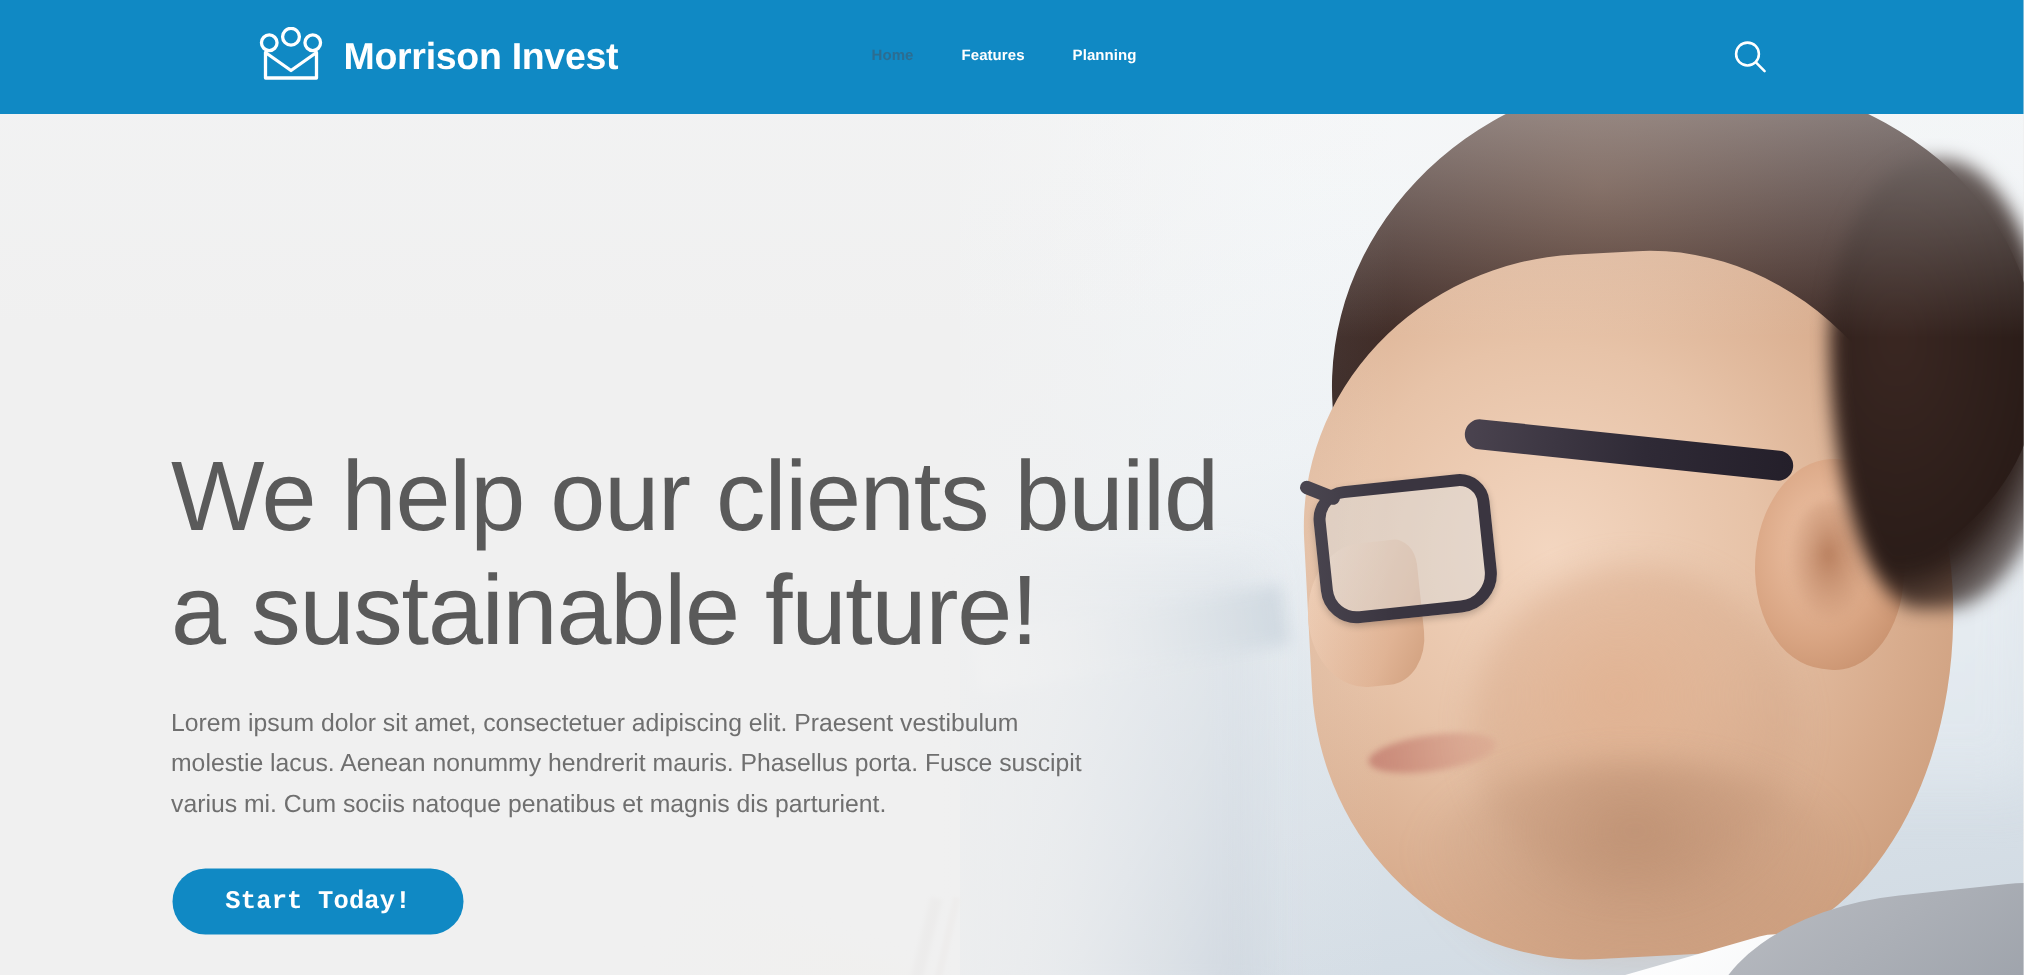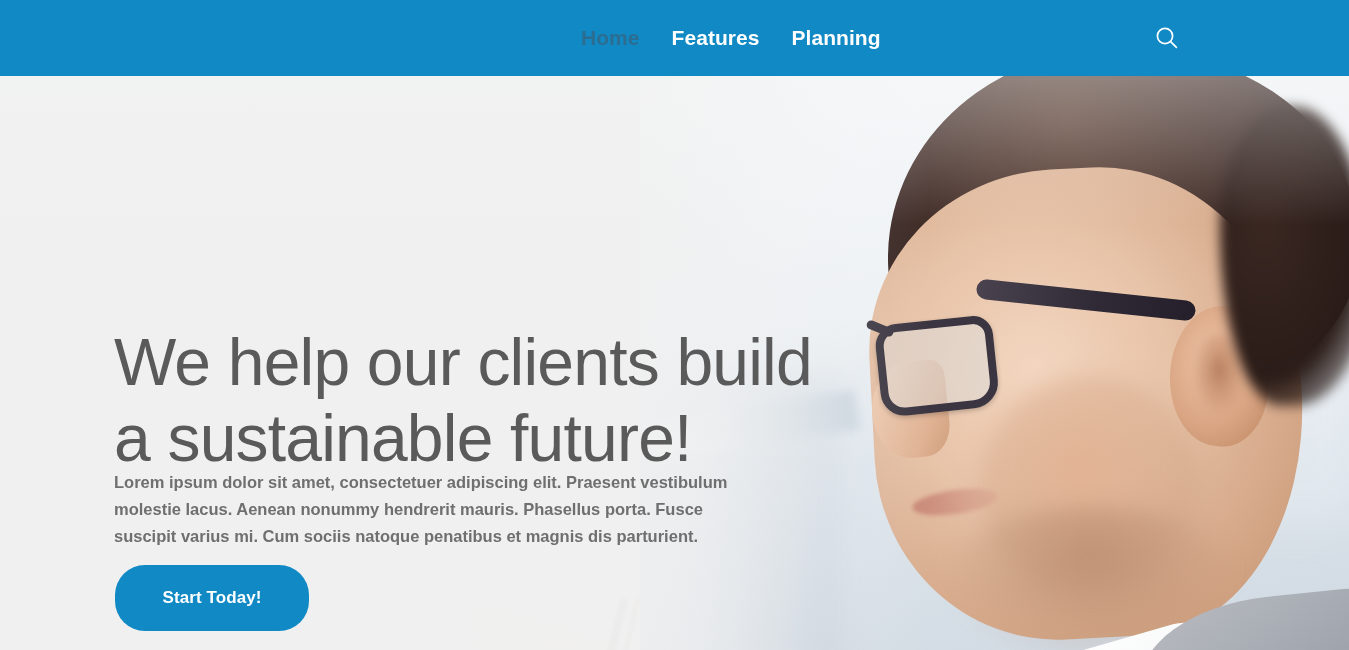--- a/index.html
+++ b/index.html
@@ -28,21 +28,21 @@
   .brand-name{
     color:#ffffff; font-size:25px; font-weight:700;
     letter-spacing:-0.2px; white-space:nowrap;
   }
 
   .main-nav{
     position:absolute; left:565px; top:0; height:76px;
     display:flex; align-items:center; gap:0;
   }
   .nav-link{
-    color:#ffffff; font-size:21px; font-weight:700;
+    color:#ffffff; font-size:10px; font-weight:700;
     text-decoration:none; white-space:nowrap;
     padding:0 16px; line-height:76px;
     letter-spacing:0.05px;
   }
   .nav-link.is-active{ color:#2c6d91; }
 
   .search-btn{
     position:absolute; left:1152px; top:0; height:76px;
     width:30px; display:flex; align-items:center; justify-content:center;
     background:none; border:0; cursor:pointer; padding:0;
@@ -205,41 +205,52 @@
   }
 
   
   .hero-copy{
     position:absolute; left:114px; top:0; width:700px; height:574px;
     z-index:10;
   }
   .hero-title{
     position:absolute; top:216px; left:0; width:700px;
     font-size:66px; font-weight:300; line-height:76px;
-    color:#5a5a5a; letter-spacing:-0.8px;margin-top:32px;
+    color:#5a5a5a; letter-spacing:-0.8px;
   }
   .hero-sub{
     position:absolute; top:393px; left:0; width:628px;
     font-size:16.5px; line-height:27px; color:#6f6f6f;
-    font-weight:700;
+    font-weight:400;
   }
   .cta-button{
-    position:absolute; top:489px; left:1px;
-    width:194px; height:66px;
+    position:absolute; top:503px; left:1px;
+    width:194px; height:44px;
     background:#1089c4; border:0; border-radius:30px;
     color:#ffffff; font-size:17px; font-weight:700;
-    font-family:Liberation Sans, sans-serif;
+    font-family:Liberation Mono, monospace;
     cursor:pointer; letter-spacing:.1px;
   }
 </style>
 </head>
 <body>
 
 <header class="site-header">
 
+  <a class="brand" href="#">
+    <span class="brand-mark">
+      <svg class="brand-mark" viewBox="0 0 44 40" fill="none" stroke="#ffffff" stroke-width="2.2" stroke-linecap="round" stroke-linejoin="round">
+        <circle cx="7.5" cy="10.5" r="5.2"></circle>
+        <circle cx="36.5" cy="10.5" r="5.2"></circle>
+        <circle cx="22" cy="6.5" r="5.6"></circle>
+        <path d="M5 17 L5 34 L39 34 L39 17 L22 29 Z"></path>
+      </svg>
+    </span>
+    <span class="brand-name">Morrison Invest</span>
+  </a>
 
   <nav class="main-nav">
     <a class="nav-link is-active" href="#">Home</a>
     <a class="nav-link" href="#">Features</a>
     <a class="nav-link" href="#">Planning</a>
   </nav>
 
   <button class="search-btn">
     <span>
       <svg width="26" height="26" viewBox="0 0 26 26" fill="none" stroke="#ffffff" stroke-width="1.7" stroke-linecap="round">

